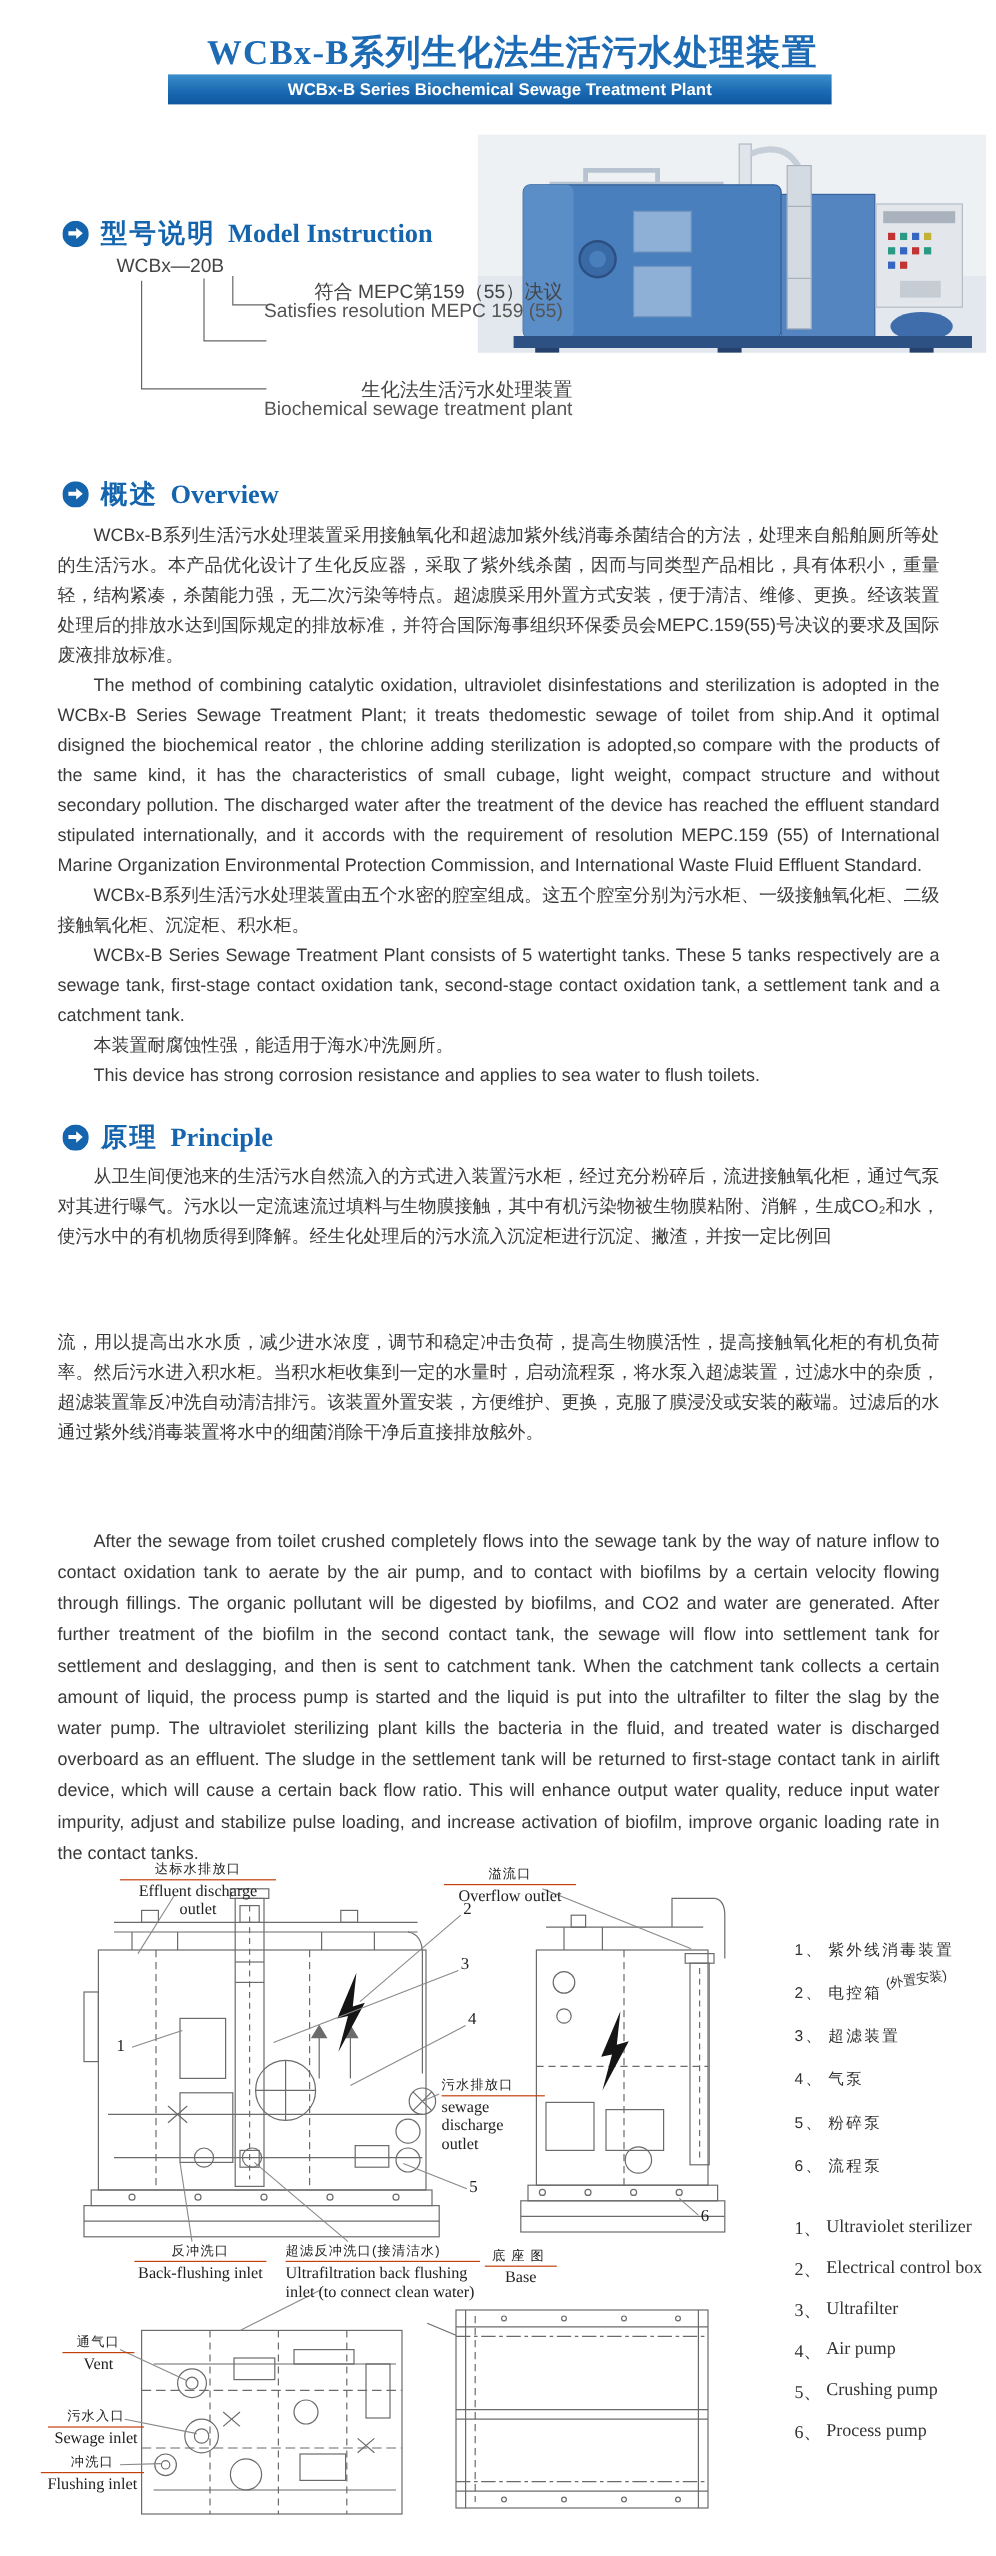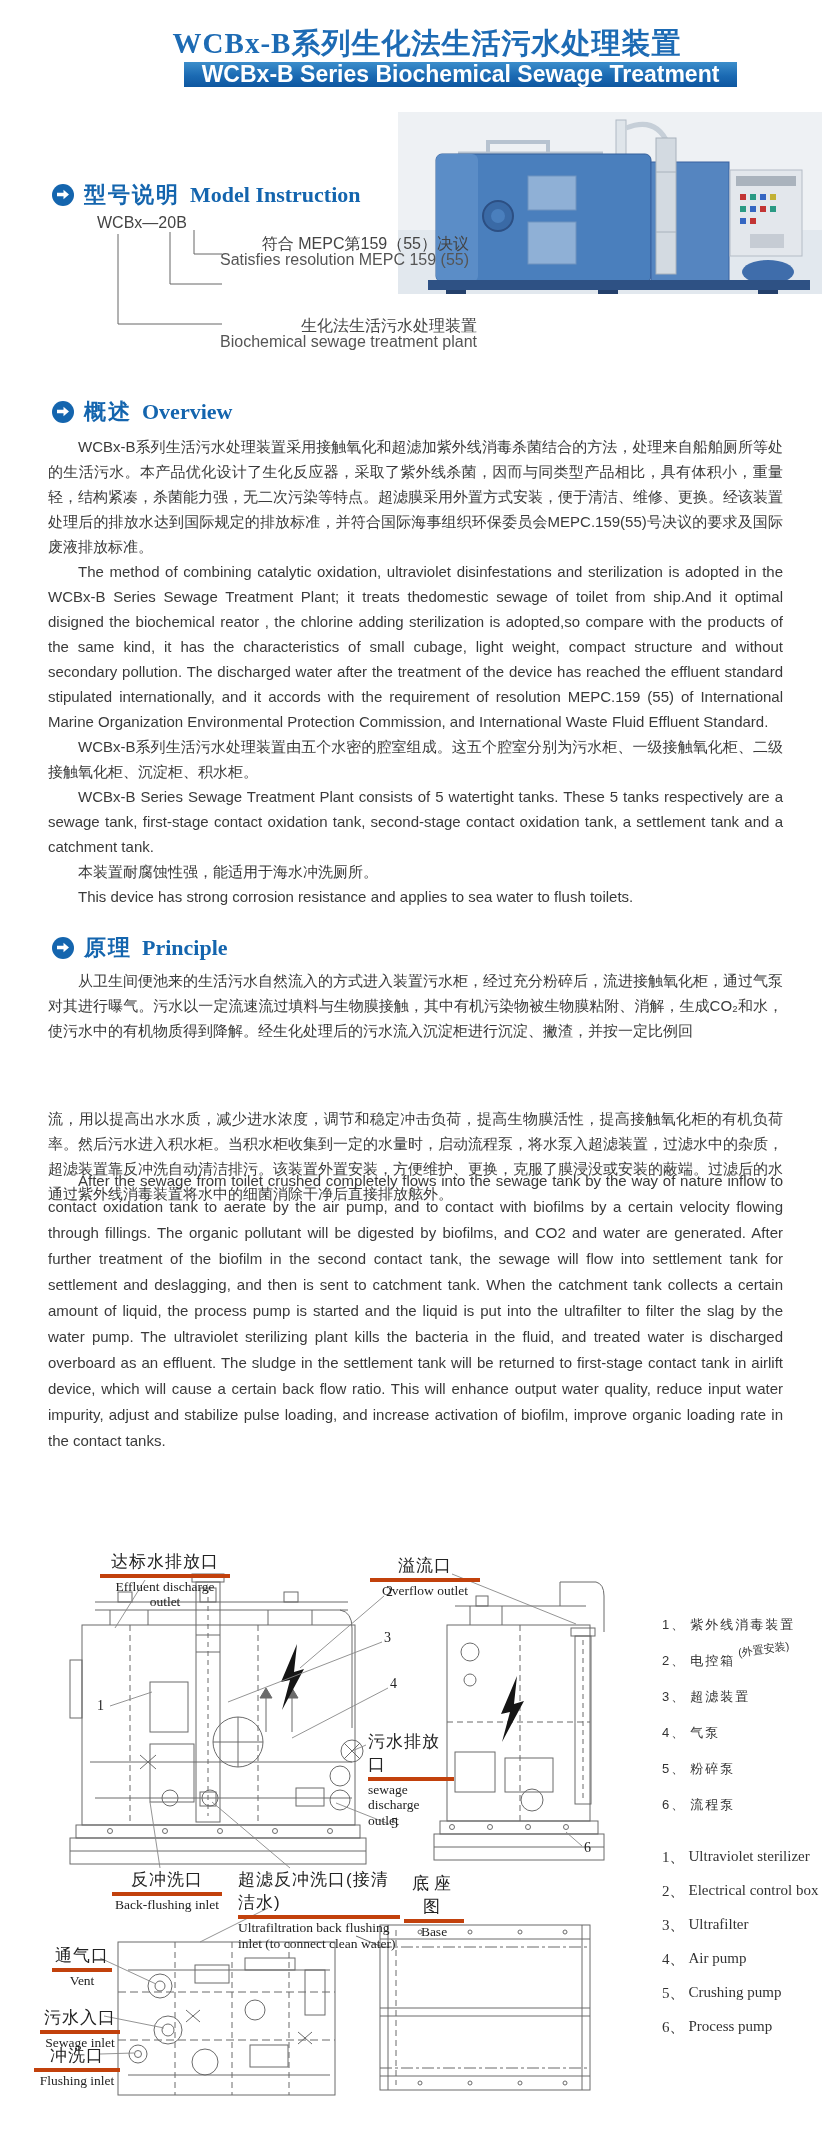--- a/index.html
+++ b/index.html
@@ -3,33 +3,33 @@
 <meta charset="utf-8">
 <style>
   html,body{margin:0;padding:0;background:#fff;}
   .page{position:relative;width:830px;height:2130px;background:#fff;overflow:hidden;
         font-family:"Liberation Sans",sans-serif;color:#3a3a3a;}
   .main-title{position:absolute;left:0;top:24px;width:100%;text-align:center;
         font-family:"Liberation Serif",serif;font-weight:bold;font-size:29px;
         color:#1d6bb4;letter-spacing:1px;margin-left:12px;}
   .banner{position:absolute;left:140px;top:62px;width:553px;height:25px;
         background:linear-gradient(180deg,#3c8ecb 0%,#1b6ab3 55%,#0e57a0 100%);
-        color:#fff;font-weight:bold;font-size:23px;text-align:center;line-height:25px;margin-left:44px;}
+        color:#fff;font-weight:bold;font-size:14px;text-align:center;line-height:25px;}
   .sec-head{position:absolute;display:flex;align-items:center;gap:10px;color:#1465ae;}
   .sec-head .icn{width:22px;height:22px;flex:0 0 22px;}
   .sec-head .cn{font-weight:bold;font-size:22px;letter-spacing:2px;}
   .sec-head .en{font-family:"Liberation Serif",serif;font-weight:bold;font-size:22px;}
   .model-code{position:absolute;left:97px;top:214px;font-size:16px;color:#444;display:flex;}
   .mnote{position:absolute;left:220px;font-size:16px;color:#444;line-height:16px;text-align:right;}
   .mnote .en{color:#555;}
   .flow{position:absolute;left:48px;width:735px;text-align:justify;font-size:15px;line-height:25px;color:#3a3a3a;}
   .flow p{margin:0;text-indent:2em;}
   .noindent p{text-indent:0;}
   .dlabel{position:absolute;color:#222;text-align:center;}
-  .dlabel .cn{display:block;font-size:17px;letter-spacing:1px;border-bottom:4px solid #c2410c;padding-bottom:1px;}
+  .dlabel .cn{display:block;font-size:11px;letter-spacing:1px;border-bottom:1px solid #c2410c;padding-bottom:1px;}
   .dlabel .en{display:block;font-family:"Liberation Serif",serif;font-size:13.5px;margin-top:1px;line-height:15px;}
   .dlabel.left{text-align:left;}
   .callout{position:absolute;font-family:"Liberation Serif",serif;font-size:14px;color:#222;}
   .parts{position:absolute;left:662px;color:#333;}
   .parts .row{display:flex;}
   .parts-cn{top:1616px;font-size:13px;}
   .parts-cn .row{height:36px;letter-spacing:2px;}
   .parts-en{top:1848px;font-family:"Liberation Serif",serif;font-size:15px;}
   .parts-en .row{height:34px;}
   .parts .num{margin-right:4px;}
@@ -140,21 +140,21 @@
     <span class="cn">原理</span>
     <span class="en">Principle</span>
   </div>
 
   <div class="flow" style="top:968px">
     <p>从卫生间便池来的生活污水自然流入的方式进入装置污水柜，经过充分粉碎后，流进接触氧化柜，通过气泵对其进行曝气。污水以一定流速流过填料与生物膜接触，其中有机污染物被生物膜粘附、消解，生成CO₂和水，使污水中的有机物质得到降解。经生化处理后的污水流入沉淀柜进行沉淀、撇渣，并按一定比例回</p>
   </div>
   <div class="flow noindent" style="top:1106px">
     <p>流，用以提高出水水质，减少进水浓度，调节和稳定冲击负荷，提高生物膜活性，提高接触氧化柜的有机负荷率。然后污水进入积水柜。当积水柜收集到一定的水量时，启动流程泵，将水泵入超滤装置，过滤水中的杂质，超滤装置靠反冲洗自动清洁排污。该装置外置安装，方便维护、更换，克服了膜浸没或安装的蔽端。过滤后的水通过紫外线消毒装置将水中的细菌消除干净后直接排放舷外。</p>
   </div>
-  <div class="flow" style="top:1168px;line-height:26px">
+  <div class="flow" style="top:1272px;line-height:26px">
     <p>After the sewage from toilet crushed completely flows into the sewage tank by the way of nature inflow to contact oxidation tank to aerate by the air pump, and to contact with biofilms by a certain velocity flowing through fillings. The organic pollutant will be digested by biofilms, and CO2 and water are generated. After further treatment of the biofilm in the second contact tank, the sewage will flow into settlement tank for settlement and deslagging, and then is sent to catchment tank. When the catchment tank collects a certain amount of liquid, the process pump is started and the liquid is put into the ultrafilter to filter the slag by the water pump. The ultraviolet sterilizing plant kills the bacteria in the fluid, and treated water is discharged overboard as an effluent. The sludge in the settlement tank will be returned to first-stage contact tank in airlift device, which will cause a certain back flow ratio. This will enhance output water quality, reduce input water impurity, adjust and stabilize pulse loading, and increase activation of biofilm, improve organic loading rate in the contact tanks.</p>
   </div>
 
 
   <svg class="abs" style="left:0;top:1540px" width="830" height="590" viewBox="0 0 830 590">
 
     <g stroke="#6b6b6b" fill="none" stroke-width="1">
       <rect x="82" y="85" width="273" height="200"></rect>
       <rect x="70" y="120" width="12" height="58"></rect>
       <line x1="95" y1="62" x2="348" y2="62"></line>

